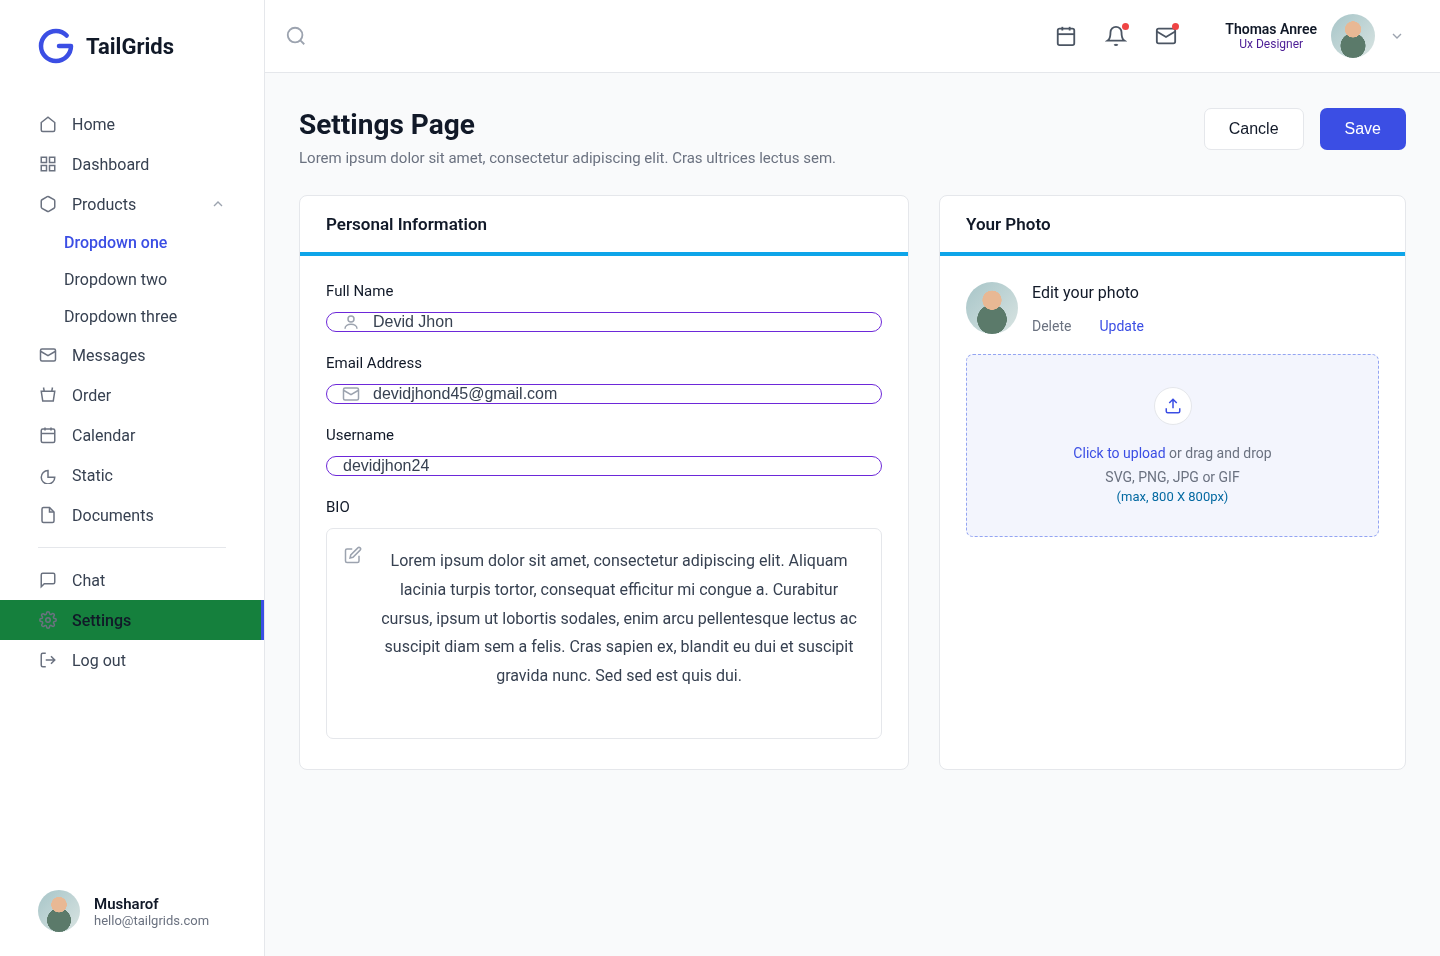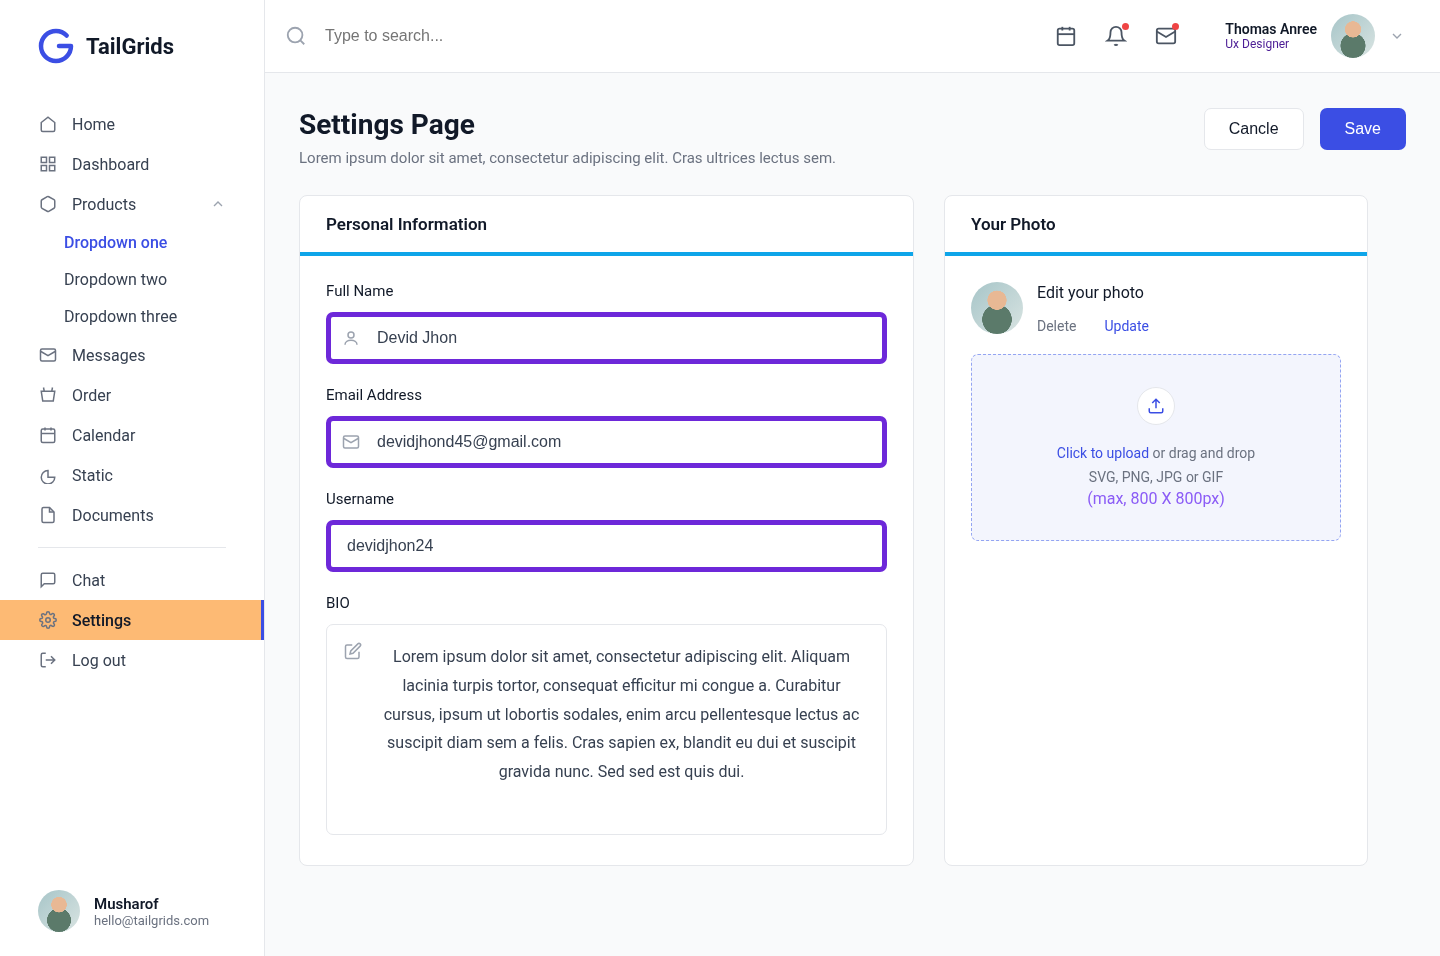--- a/index.html
+++ b/index.html
@@ -8,87 +8,87 @@
     
     
     .sidebar { width: 265px; border-right: 1px solid #e5e7eb; display: flex; flex-direction: column; padding: 28px 0 24px; }
     .logo { display: flex; align-items: center; gap: 12px; padding: 0 38px; margin-bottom: 40px; }
     .logo-mark { width: 36px; height: 36px; display:flex; align-items:center; justify-content:center; }
     .logo-text { font-size: 22px; font-weight: 700; color: #111928; }
     .nav { list-style: none; flex: 1; }
     .nav-item { display: flex; align-items: center; gap: 14px; padding: 10px 38px; font-size: 16px; color: #374151; cursor: pointer; position: relative; }
     .nav-item .icon { width: 20px; height: 20px; color: #6b7280; display:flex; align-items:center; justify-content:center; }
     .nav-item .chevron { margin-left: auto; color: #9ca3af; }
-    .nav-item.active { background: #fdba74; color: #111928; font-weight: 500; }
+    .nav-item.active { background: #15803d; color: #111928; font-weight: 500; }
     .nav-item.active::after { content: ""; position: absolute; right: 0; top: 0; bottom: 0; width: 3px; background: #3b4ee4; }
     .nav-sub { list-style: none; }
     .nav-sub-item { padding: 9px 38px 9px 64px; font-size: 16px; color: #374151; cursor: pointer; }
     .nav-sub-item.selected { color: #3b4ee4; font-weight: 500; }
     .nav-divider { height: 1px; background: #e5e7eb; margin: 12px 38px; }
     .sidebar-footer { display: flex; align-items: center; gap: 14px; padding: 18px 38px 0; }
     .avatar { width: 42px; height: 42px; border-radius: 50%; background: linear-gradient(135deg,#a7c5c8,#d9e4e2); position: relative; overflow: hidden; }
     .avatar::after { content: ""; position: absolute; inset: 0; background: radial-gradient(circle at 50% 35%, #e8b894 0 22%, transparent 23%), radial-gradient(circle at 50% 72%, #5b7a6a 0 32%, transparent 33%); }
     .sidebar-user-name { font-size: 15px; font-weight: 600; color: #111928; }
     .sidebar-user-email { font-size: 13px; color: #6b7280; }
     
     
     .main { flex: 1; display: flex; flex-direction: column; }
     .header { height: 73px; border-bottom: 1px solid #e5e7eb; display: flex; align-items: center; padding: 0 35px 0 20px; gap: 18px; }
     .search-icon { color: #9ca3af; }
     .search-input { border: none; outline: none; font-size: 16px; color: #6b7280; flex: 1; }
     .header-icons { display: flex; gap: 28px; align-items: center; margin-left: auto; }
     .header-icon-btn { position: relative; color: #4b5563; cursor: pointer; }
     .red-dot { position: absolute; top: -2px; right: -2px; width: 7px; height: 7px; background: #ef4444; border-radius: 50%; }
     .header-user { display: flex; align-items: center; gap: 14px; margin-left: 30px; cursor: pointer; }
-    .header-user-text { text-align: left; }
+    .header-user-text { text-align: center; }
     .header-user-name { font-size: 14px; font-weight: 600; color: #111928; }
     .header-user-role { font-size: 12px; color: #4c1d95; }
     .header-user .avatar { width: 44px; height: 44px; }
     .header-user .chevron { color: #9ca3af; }
 
     
     .content { flex: 1; background: #f9fafb; padding: 35px 34px; overflow: auto; }
     .page-head { display: flex; justify-content: space-between; align-items: flex-start; margin-bottom: 28px; }
     .page-title { font-size: 28px; font-weight: 700; color: #111928; margin-bottom: 8px; }
     .page-sub { font-size: 15px; color: #6b7280; }
     .page-actions { display: flex; gap: 16px; }
     .btn { padding: 11px 24px; border-radius: 7px; font-size: 16px; font-weight: 500; cursor: pointer; border: 1px solid transparent; }
     .btn-secondary { background: #fff; border-color: #e5e7eb; color: #111928; }
     .btn-primary { background: #3b4ee4; color: #fff; }
 
     .panels { display: flex; gap: 30px; }
     .card { background: #fff; border: 1px solid #e5e7eb; border-radius: 8px; }
     .card-header { padding: 18px 26px; border-bottom: 4px solid #0ea5e9; font-size: 17px; font-weight: 600; color: #111928; }
     .card-body { padding: 26px; }
     .card-personal { flex: 1; max-width: 615px; }
-    .card-photo { width: 424px; }
+    .card-photo { width: 467px; }
 
     .row { display: flex; gap: 22px; margin-bottom: 22px; }
     .field { flex: 1; }
     .label { display: block; font-size: 15px; color: #111928; margin-bottom: 12px; }
     .input-wrap { position: relative; }
     .input-icon { position: absolute; left: 16px; top: 50%; transform: translateY(-50%); color: #9ca3af; }
-    .input { width: 100%; padding: 12px 16px; border: 5px solid #6d28d9; border-radius: 7px; font-size: 16px; color: #374151; outline: none; }
+    .input { width: 100%; padding: 0 16px; border: 1px solid #6d28d9; border-radius: 14px; font-size: 16px; color: #374151; outline: none; }
     .input.with-icon { padding-left: 46px; }
     .textarea-wrap { position: relative; }
     .textarea-icon { position: absolute; left: 18px; top: 18px; color: #9ca3af; }
     .textarea { width: 100%; padding: 18px 20px 18px 50px; border: 1px solid #e5e7eb; border-radius: 7px; font-size: 16px; line-height: 1.8; color: #374151; outline: none; resize: none; text-align: center; min-height: 185px; font-family: inherit; }
 
     .photo-row { display: flex; gap: 14px; align-items: center; margin-bottom: 20px; }
     .photo-row .avatar { width: 52px; height: 52px; }
     .photo-edit-label { font-size: 16px; color: #111928; margin-bottom: 16px; }
     .photo-actions { display: flex; gap: 28px; font-size: 14px; }
     .photo-delete { color: #6b7280; cursor: pointer; }
     .photo-update { color: #3b4ee4; cursor: pointer; }
     .upload-zone { border: 1.5px dashed #93a4f2; background: #f3f5fd; border-radius: 7px; padding: 32px 20px; text-align: center; }
     .upload-icon-circle { width: 38px; height: 38px; border-radius: 50%; background: #fff; border: 1px solid #e5e7eb; margin: 0 auto 20px; display: flex; align-items: center; justify-content: center; color: #3b4ee4; }
     .upload-line1 { font-size: 14px; color: #6b7280; margin-bottom: 8px; }
     .upload-line1 .link { color: #3b4ee4; }
     .upload-line2 { font-size: 14px; color: #6b7280; margin-bottom: 4px; }
-    .upload-line3 { font-size: 16px; color: #8b5cf6; }
+    .upload-line3 { font-size: 13px; color: #0369a1; }
 
     svg { display: block; }
   </style>
 </head>
 <body>
 
 <div class="app">
 
   <aside class="sidebar">
     <div class="logo">
@@ -219,21 +219,20 @@
   </aside>
 
   <div class="main">
     <header class="header">
       <span class="search-icon">
           <svg width="22" height="22" viewBox="0 0 24 24" fill="none" stroke="currentColor" stroke-width="2">
             <circle cx="11" cy="11" r="8"></circle>
             <line x1="21" y1="21" x2="17" y2="17"></line>
           </svg>
         </span>
-      <input class="search-input" placeholder="Type to search..." style="">
       <div class="header-icons">
         <span class="header-icon-btn">
           <span><svg width="22" height="22" viewBox="0 0 24 24" fill="none" stroke="currentColor" stroke-width="2">
                 <rect x="3" y="4" width="18" height="18" rx="2"></rect>
                 <line x1="16" y1="2" x2="16" y2="6"></line>
                 <line x1="8" y1="2" x2="8" y2="6"></line>
                 <line x1="3" y1="10" x2="21" y2="10"></line>
               </svg></span>
         </span>
         <span class="header-icon-btn">

